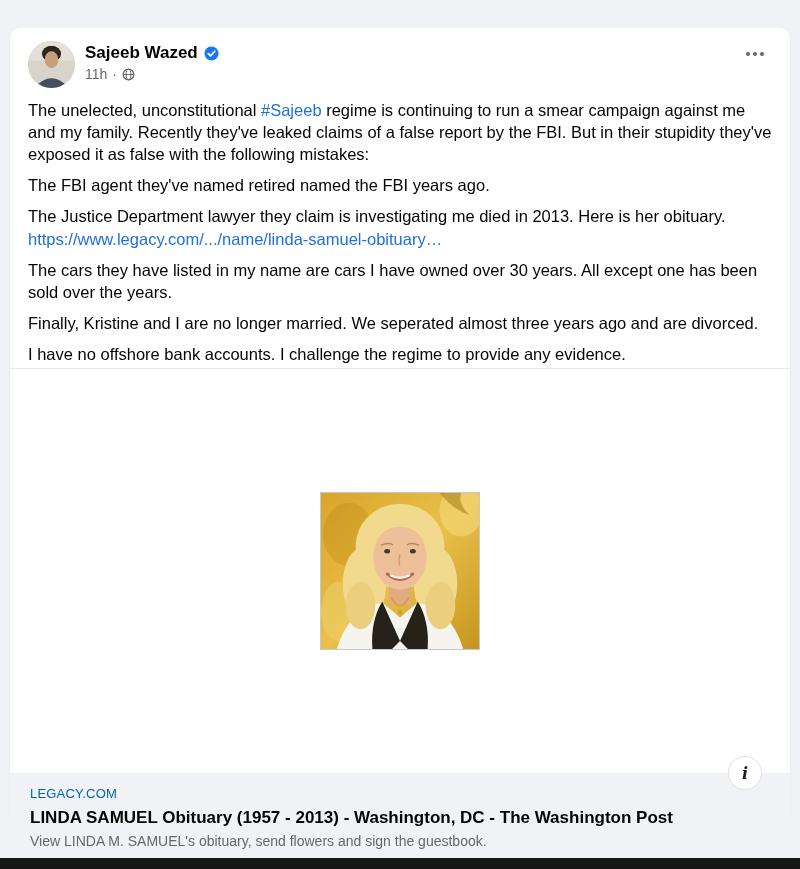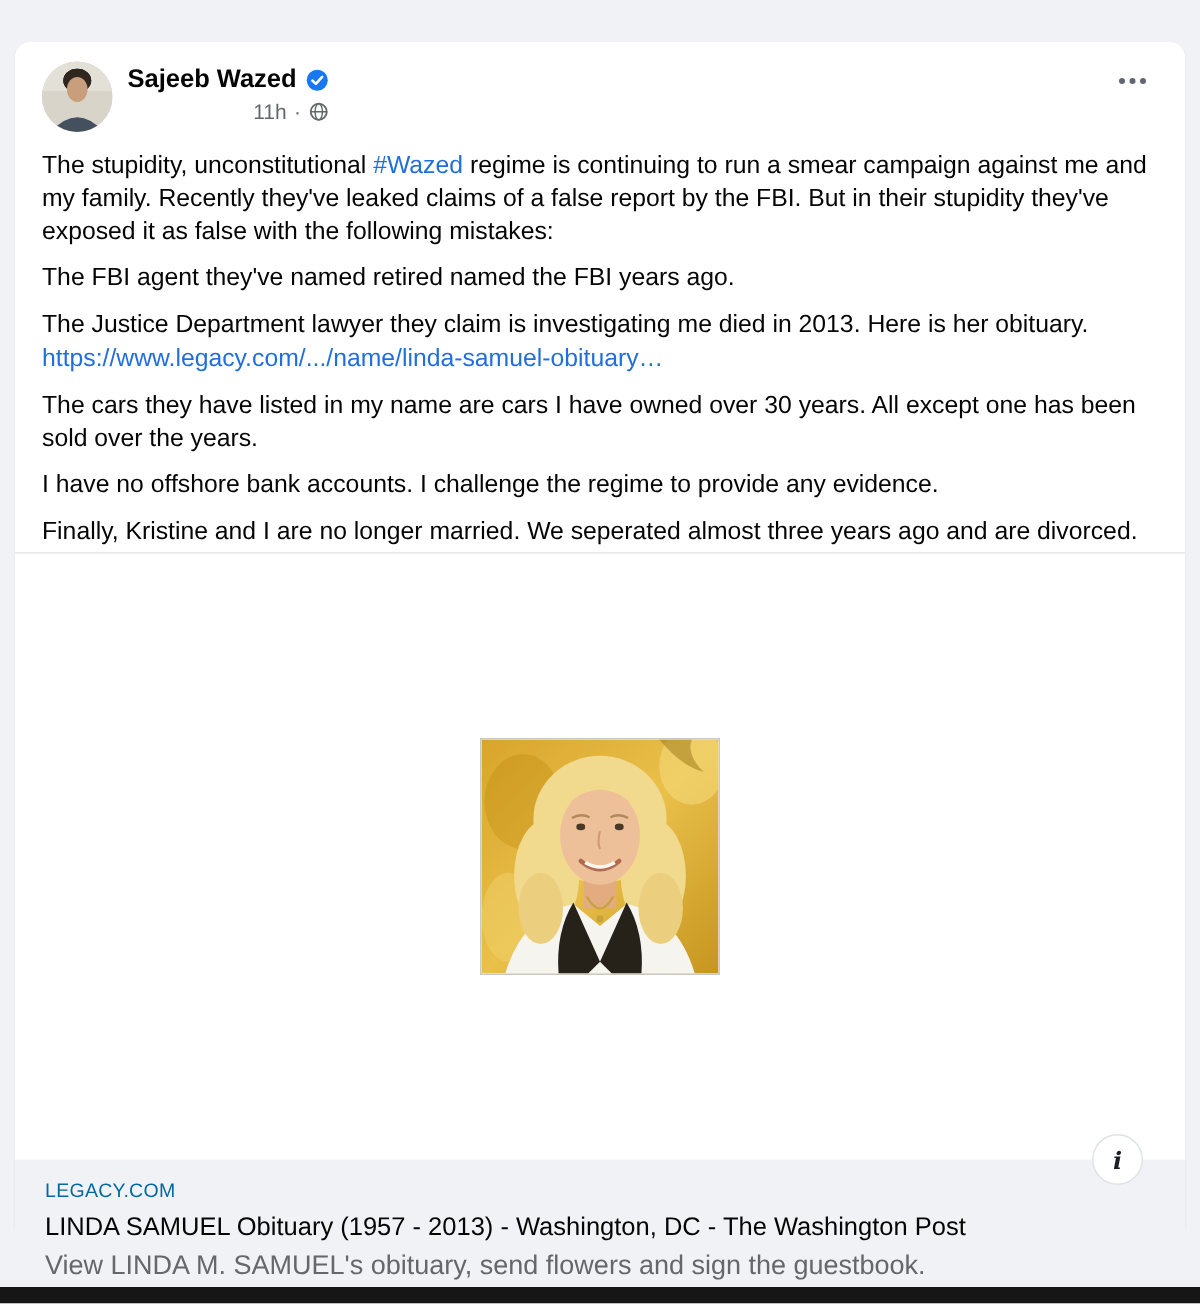--- a/index.html
+++ b/index.html
@@ -23,21 +23,21 @@
   .post-header { position: relative; padding: 13px 16px 0 18px; display: flex; }
   .avatar {
     width: 47px; height: 47px; border-radius: 50%;
     overflow: hidden; flex: 0 0 auto; background: #d7d3ca; cursor: pointer;
   }
   .avatar svg { display: block; }
   .header-text { margin-left: 10px; padding-top: 2px; }
   .author-row { display: flex; align-items: center; gap: 6px; cursor: pointer; }
   .author-name { font-weight: 700; font-size: 17px; color: #050505; }
   .badge { width: 15px; height: 15px; display: inline-block; }
-  .meta-row { display: flex; align-items: center; gap: 5px; color: #65676b; font-size: 14px; margin-top: 3px; justify-content: flex-end; }
+  .meta-row { display: flex; align-items: center; gap: 5px; color: #65676b; font-size: 14px; margin-top: 3px; }
   .globe-icon { width: 13px; height: 13px; display: inline-block; }
   .more-btn {
     position: absolute; right: 20px; top: 14px;
     display: flex; gap: 3px; align-items: center;
     padding: 10px 6px; border-radius: 18px; cursor: pointer;
   }
   .more-dot { width: 4px; height: 4px; border-radius: 50%; background: #606770; }
   
   .post-body {
     padding: 11px 18px 0 18px;
@@ -72,24 +72,24 @@
     position: absolute; right: 28px; top: -17px;
     width: 34px; height: 34px; border-radius: 50%;
     background: #ffffff; border: 1px solid #dfe2e6;
     display: flex; align-items: center; justify-content: center;
     font-family: "DejaVu Serif", serif;
     font-style: italic; font-weight: 700; font-size: 16px; color: #1c1e21;
     cursor: pointer;
   }
   .lf-domain { font-size: 13px; color: #0369a1; letter-spacing: .2px; }
   .lf-title {
-    font-size: 17px; font-weight: 400; color: #050505;
+    font-size: 17px; font-weight: 700; color: #050505;
     margin-top: 7px; white-space: nowrap; overflow: hidden;
   }
-  .lf-desc { font-size: 18px; color: #65676b; margin-top: 5px; white-space: nowrap; overflow: hidden; }
+  .lf-desc { font-size: 14px; color: #65676b; margin-top: 5px; white-space: nowrap; overflow: hidden; }
   
   .bottom-bar { position: absolute; left: 0; bottom: 0; width: 800px; height: 11px; background: #161616; }
 </style>
 </head>
 <body>
 
 <div class="card">
 
   <div class="post-header">
     <div class="avatar">
@@ -125,27 +125,27 @@
       </div>
     </div>
     <div class="more-btn">
       <span class="more-dot"></span>
       <span class="more-dot"></span>
       <span class="more-dot"></span>
     </div>
   </div>
 
   <div class="post-body">
-    <p><span>The stupidity, unconstitutional </span><a class="inline-link">#Wazed</a><span> regime is continuing to run a smear campaign against me and my family. Recently they've leaked claims of a false report by the FBI. But in their stupidity they've exposed it as false with the following mistakes:</span></p>
+    <p><span>The unelected, unconstitutional </span><a class="inline-link">#Sajeeb</a><span> regime is continuing to run a smear campaign against me and my family. Recently they've leaked claims of a false report by the FBI. But in their stupidity they've exposed it as false with the following mistakes:</span></p>
     <p>The FBI agent they've named retired named the FBI years ago.</p>
     <p><span>The Justice Department lawyer they claim is investigating me died in 2013. Here is her obituary.</span><br>
       <a class="inline-link url-link">https://www.legacy.com/.../name/linda-samuel-obituary…</a></p>
     <p>The cars they have listed in my name are cars I have owned over 30 years. All except one has been sold over the years.</p>
+    <p>Finally, Kristine and I are no longer married. We seperated almost three years ago and are divorced.</p>
     <p>I have no offshore bank accounts. I challenge the regime to provide any evidence.</p>
-    <p>Finally, Kristine and I are no longer married. We seperated almost three years ago and are divorced.</p>
   </div>
 
   <div class="photo-area">
     <div class="photo">
       <svg width="158" height="156" viewBox="0 0 160 158">
         <defs>
           <linearGradient id="goldbg" x1="0" y1="0" x2="1" y2="1">
             <stop offset="0" stop-color="#d9a42b"></stop>
             <stop offset="0.5" stop-color="#e9c04a"></stop>
             <stop offset="1" stop-color="#c6951f"></stop>

